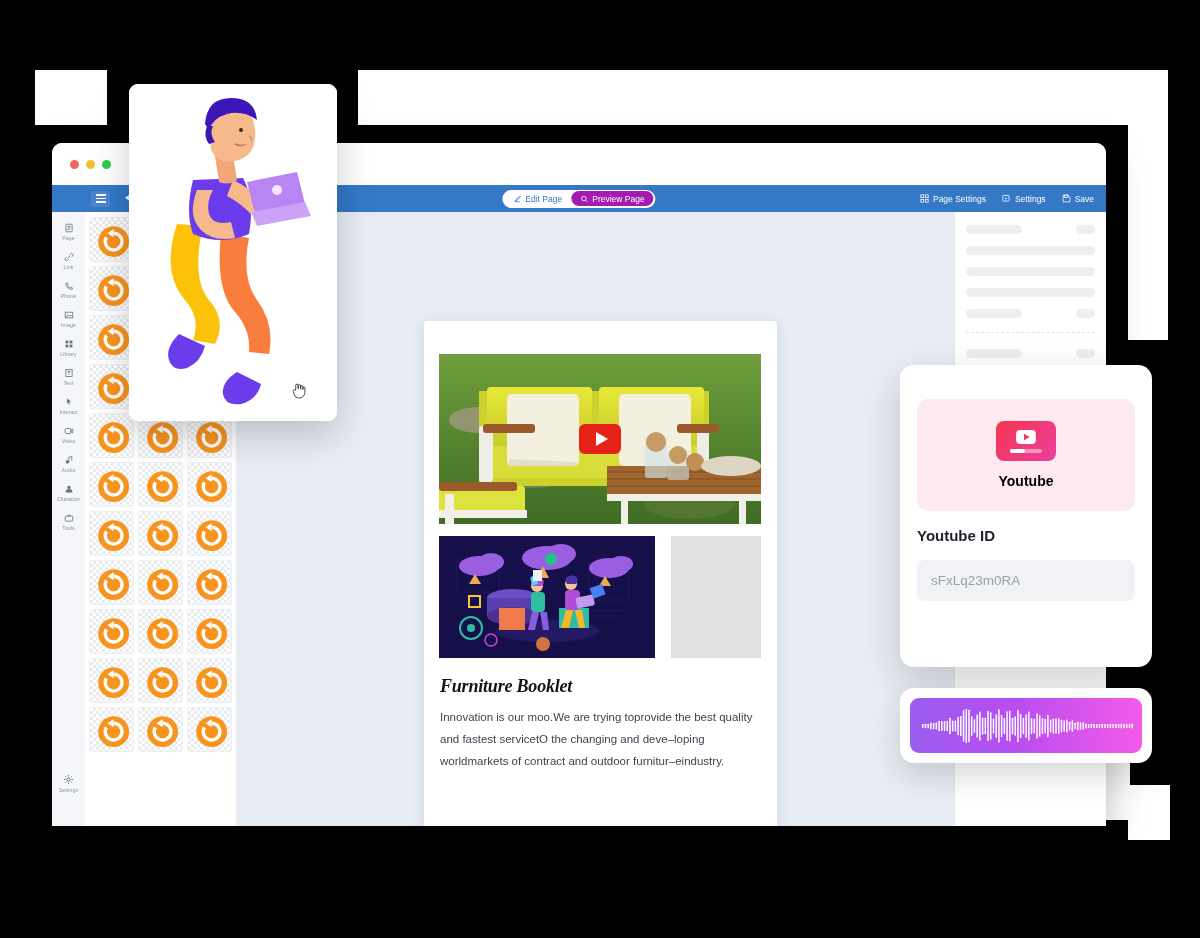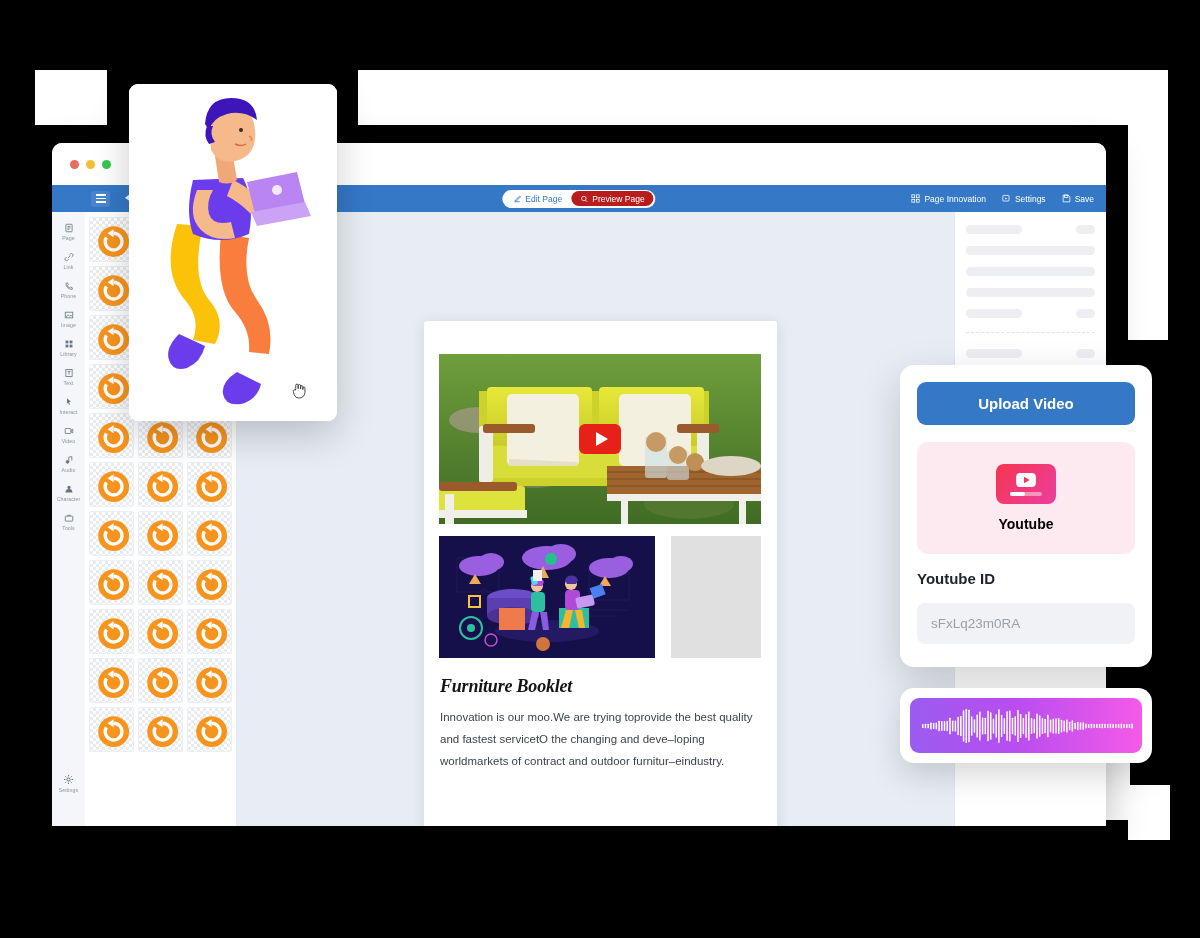--- a/index.html
+++ b/index.html
@@ -45,21 +45,21 @@
   #hamburger i { display: block; width: 10px; height: 1.5px; background: #fff; }
 
   #tb-center {
     position: absolute; left: 50%; transform: translateX(-50%);
     display: flex; align-items: center;
     background: #fff; border-radius: 12px; height: 18px; padding: 0 2px;
   }
   .seg { display: flex; align-items: center; gap: 4px; height: 15px; padding: 0 9px;
          border-radius: 10px; font-size: 8.5px; white-space: nowrap; cursor: pointer; }
   .seg.inactive { color: #3478c6; }
-  .seg.active { background: #b91c1c; color: #fff; }
+  .seg.active { background: #a21caf; color: #fff; }
   .seg svg { display: block; }
 
   #tb-right { position: absolute; right: 12px; display: flex; align-items: center; gap: 16px; font-size: 8.5px; }
   .tb-act { display: flex; align-items: center; gap: 4px; cursor: pointer; white-space: nowrap; }
 
   
   #body-row { display: flex; height: calc(683px - 42px - 27px); }
 
   
   #rail { width: 33px; background: #f4f6f9; display: flex; flex-direction: column;
@@ -217,21 +217,21 @@
       </div>
 
       <div id="tb-right">
         <div class="tb-act">
           <svg width="9" height="9" viewBox="0 0 16 16" fill="none" stroke="#fff" stroke-width="1.4">
             <rect x="1.5" y="1.5" width="5" height="5"></rect>
               <rect x="9.5" y="1.5" width="5" height="5"></rect>
             <rect x="1.5" y="9.5" width="5" height="5"></rect>
               <rect x="9.5" y="9.5" width="5" height="5"></rect>
           </svg>
-          <span>Page Innovation</span>
+          <span>Page Settings</span>
         </div>
         <div class="tb-act">
           <svg width="9" height="9" viewBox="0 0 16 16" fill="none" stroke="#fff" stroke-width="1.4">
             <rect x="1.5" y="2.5" width="11" height="10" rx="1"></rect>
               <path d="M6 6 L9.5 7.8 L6 9.6 Z" fill="#fff" stroke="none"></path>
           </svg>
           <span>Settings</span>
         </div>
         <div class="tb-act">
           <svg width="9" height="9" viewBox="0 0 16 16" fill="none" stroke="#fff" stroke-width="1.4">
@@ -1086,21 +1086,20 @@
       <circle cx="112" cy="46" r="2" fill="#3d2a1f"></circle>
       <path d="M120 52 q4 2 2 5" stroke="#e08a58" stroke-width="1.5" fill="none"></path>
       <path d="M106 60 q6 3 11 0" stroke="#d07048" stroke-width="1.4" fill="none"></path>
     </svg>
     <svg id="grab-cursor" viewBox="0 0 16 18">
       <path d="M4 7 V3.5 a1.3 1.3 0 0 1 2.6 0 V7 V4 a1.3 1.3 0 0 1 2.6 0 V7.5 V5 a1.2 1.2 0 0 1 2.4 0 V8 V6.5 a1.1 1.1 0 0 1 2.2 0 V11 a6 6 0 0 1-6 6 H7 a5 5 0 0 1-4.6-3.4 L1.4 10 a1.3 1.3 0 0 1 2.2-1.3Z" fill="#fff" stroke="#3a3a3a" stroke-width="1"></path>
     </svg>
   </div>
 
   <div id="video-panel">
-    <button id="upload-btn">Upload Video</button>
 
     <div id="provider-row">
       <div class="provider" id="p-youtube">
         <div class="pv-tile" id="t-youtube">
           <svg width="20" height="14" viewBox="0 0 24 17">
             <rect width="24" height="17" rx="5" fill="#fff"></rect>
             <path d="M9.5 4.5 L16.5 8.5 L9.5 12.5Z" fill="#f6354f"></path>
           </svg>
           <div class="pv-bar"></div>
         </div>

